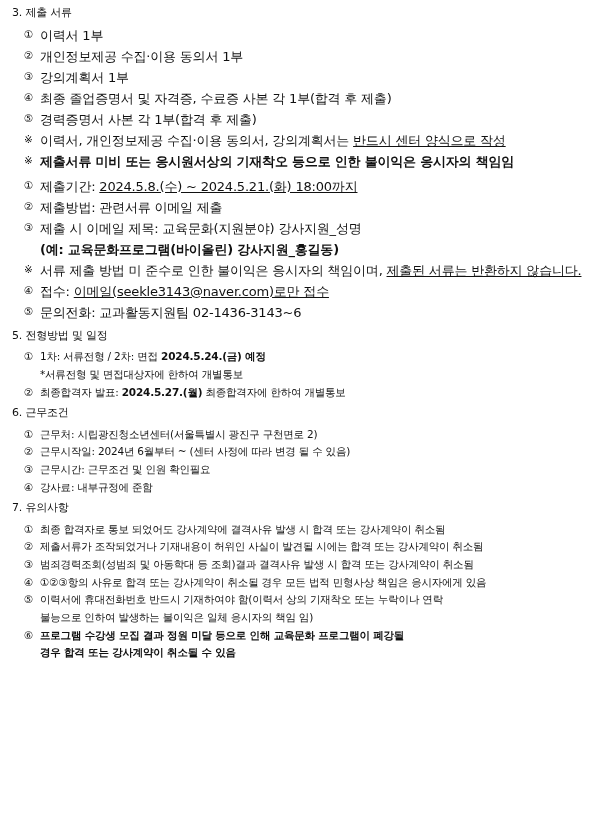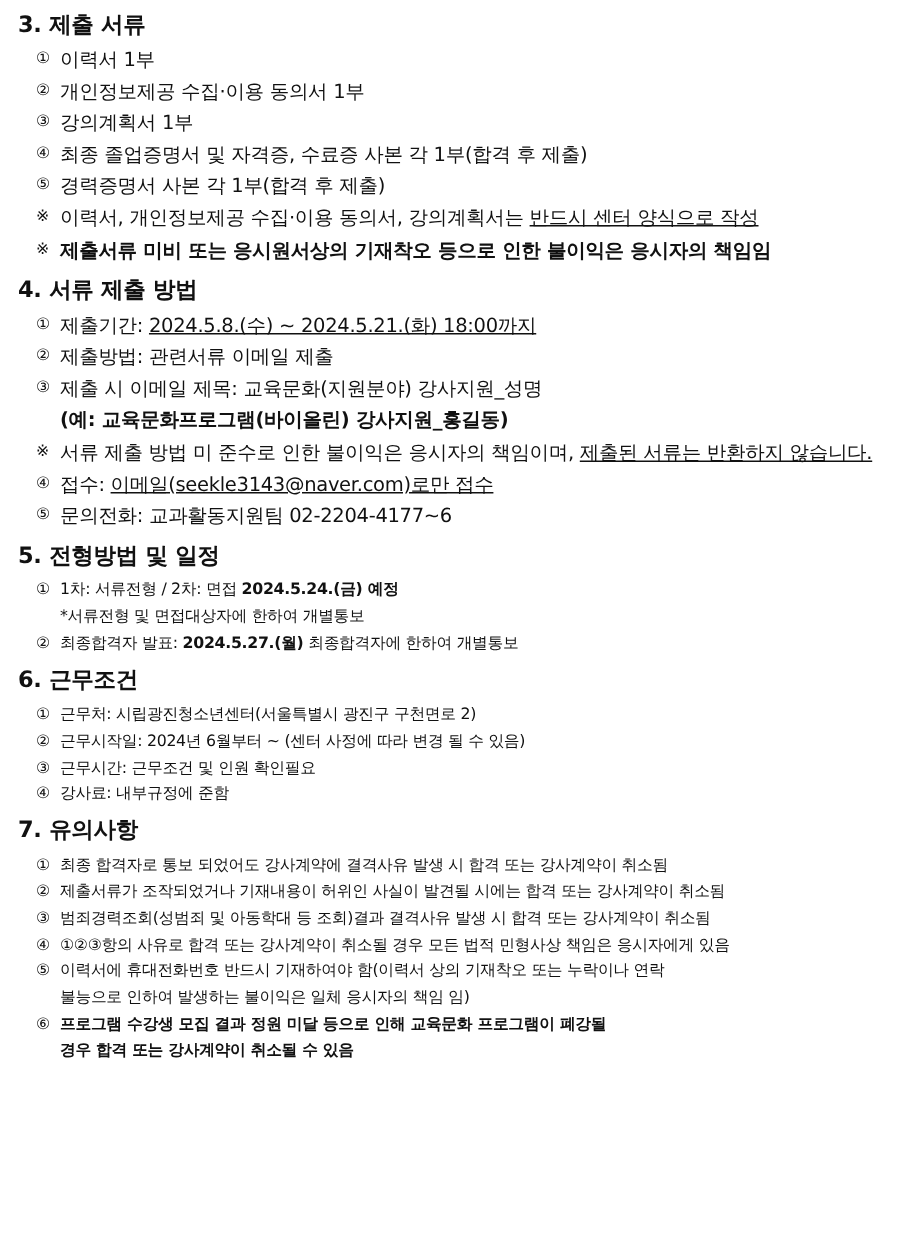--- a/index.html
+++ b/index.html
@@ -20,22 +20,22 @@
     position: relative;
     width: 614px;
     height: 837px;
     padding: 6px 10px 0 10px;
     box-sizing: border-box;
   }
   .section {
     margin-bottom: 7px;
   }
   .sec-title {
-    font-weight: bold;
-    font-size: 15px;
+    font-weight: normal;
+    font-size: 11px;
     margin: 0 0 6px 2px;
     letter-spacing: -0.2px;
   }
   .items {
     margin: 0;
     padding: 0;
     list-style: none;
   }
   .item {
     display: flex;
@@ -94,21 +94,20 @@
             <span class="marker">※</span>
             <span class="itext"><span>이력서, 개인정보제공 수집·이용 동의서, 강의계획서는 </span><span class="bu">반드시 센터 양식으로 작성</span></span>
           </div>
           <div class="item">
             <span class="marker">※</span>
             <span class="itext"><span class="b">제출서류 미비 또는 응시원서상의 기재착오 등으로 인한 불이익은 응시자의 책임임</span></span>
           </div>
         </div>
       </div>
       <div class="section sec2">
-        <div class="sec-title">4. 서류 제출 방법</div>
         <div class="items">
           <div class="item">
             <span class="marker">①</span>
             <span class="itext"><span>제출기간: </span><span class="bu">2024.5.8.(수) ~ 2024.5.21.(화) 18:00까지</span></span>
           </div>
           <div class="item">
             <span class="marker">②</span>
             <span class="itext">제출방법: 관련서류 이메일 제출</span>
           </div>
           <div class="item">
@@ -119,21 +118,21 @@
           <div class="item">
             <span class="marker">※</span>
             <span class="itext"><span>서류 제출 방법 미 준수로 인한 불이익은 응시자의 책임이며, </span><span class="bu">제출된 서류는 반환하지 않습니다.</span></span>
           </div>
           <div class="item">
             <span class="marker">④</span>
             <span class="itext"><span>접수: </span><span class="bu">이메일(seekle3143@naver.com)로만 접수</span></span>
           </div>
           <div class="item">
             <span class="marker">⑤</span>
-            <span class="itext">문의전화: 교과활동지원팀 02-2204-4177~6</span>
+            <span class="itext">문의전화: 교과활동지원팀 02-1436-3143~6</span>
           </div>
         </div>
       </div>
       <div class="section sec3">
         <div class="sec-title">5. 전형방법 및 일정</div>
         <div class="items">
           <div class="item">
             <span class="marker">①</span>
             <span class="itext"><span>1차: 서류전형 / 2차: 면접  </span><span class="b">2024.5.24.(금) 예정</span></span>
           </div>

